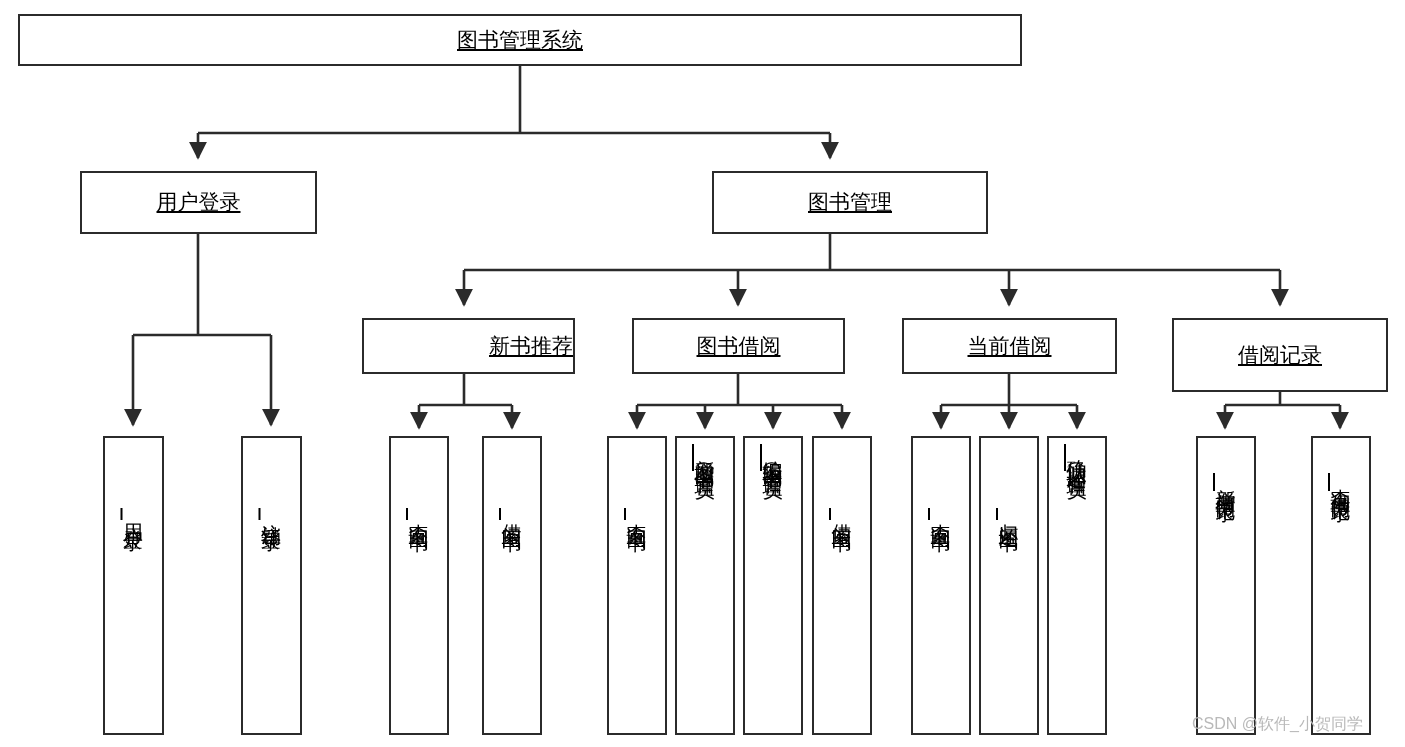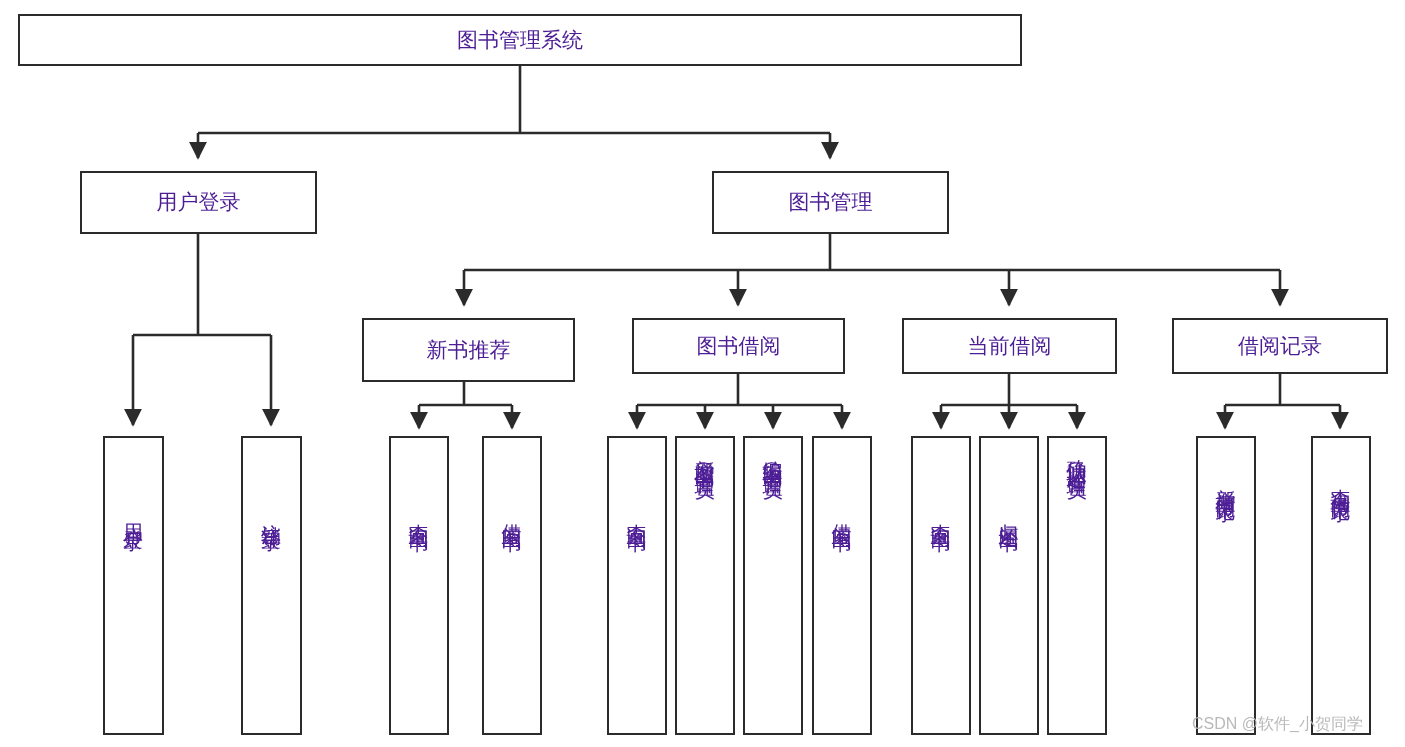--- a/index.html
+++ b/index.html
@@ -26,24 +26,25 @@
   .node {
     position: absolute;
     box-sizing: border-box;
     background: #ffffff;
     border: 2px solid #2b2b2b;
     display: flex;
     align-items: center;
     justify-content: center;
   }
   .node .label {
-    color: #4c1d95;
+    color: #000000;
     text-align: center;
     line-height: 1.15;
     white-space: nowrap;
+    text-decoration: underline;
   }
   .node.horiz .label {
     font-size: 21px;
   }
   .node.root .label {
     font-size: 21px;
   }
   .node.vert {
     align-items: flex-start;
     justify-content: center;
@@ -124,34 +125,34 @@
     </g>
   </svg>
 
   <div class="node root horiz" style="left:18px; top:14px; width:1004px; height:52px;">
     <span class="label">图书管理系统</span>
   </div>
 
   <div class="node horiz" style="left:80px; top:171px; width:237px; height:63px;">
     <span class="label">用户登录</span>
   </div>
-  <div class="node horiz" style="left:712px; top:171px; width:237px; height:63px;">
+  <div class="node horiz" style="left:712px; top:171px; width:276px; height:63px;">
     <span class="label">图书管理</span>
   </div>
 
-  <div class="node horiz" style="left:362px; top:318px; width:213px; height:64px;">
+  <div class="node horiz" style="left:362px; top:318px; width:213px; height:56px;justify-content:flex-end;">
     <span class="label">新书推荐</span>
   </div>
   <div class="node horiz" style="left:632px; top:318px; width:213px; height:56px;">
     <span class="label">图书借阅</span>
   </div>
   <div class="node horiz" style="left:902px; top:318px; width:215px; height:56px;align-items:center;">
     <span class="label">当前借阅</span>
   </div>
-  <div class="node horiz" style="left:1172px; top:318px; width:216px; height:56px;">
+  <div class="node horiz" style="left:1172px; top:318px; width:216px; height:74px;">
     <span class="label">借阅记录</span>
   </div>
 
   <div class="node vert" style="left:103px; top:436px; width:61px; height:299px; padding-top:70px;">
     <span class="label">用户登录</span>
   </div>
   <div class="node vert" style="left:241px; top:436px; width:61px; height:299px; padding-top:70px;">
     <span class="label">注销登录</span>
   </div>
 

